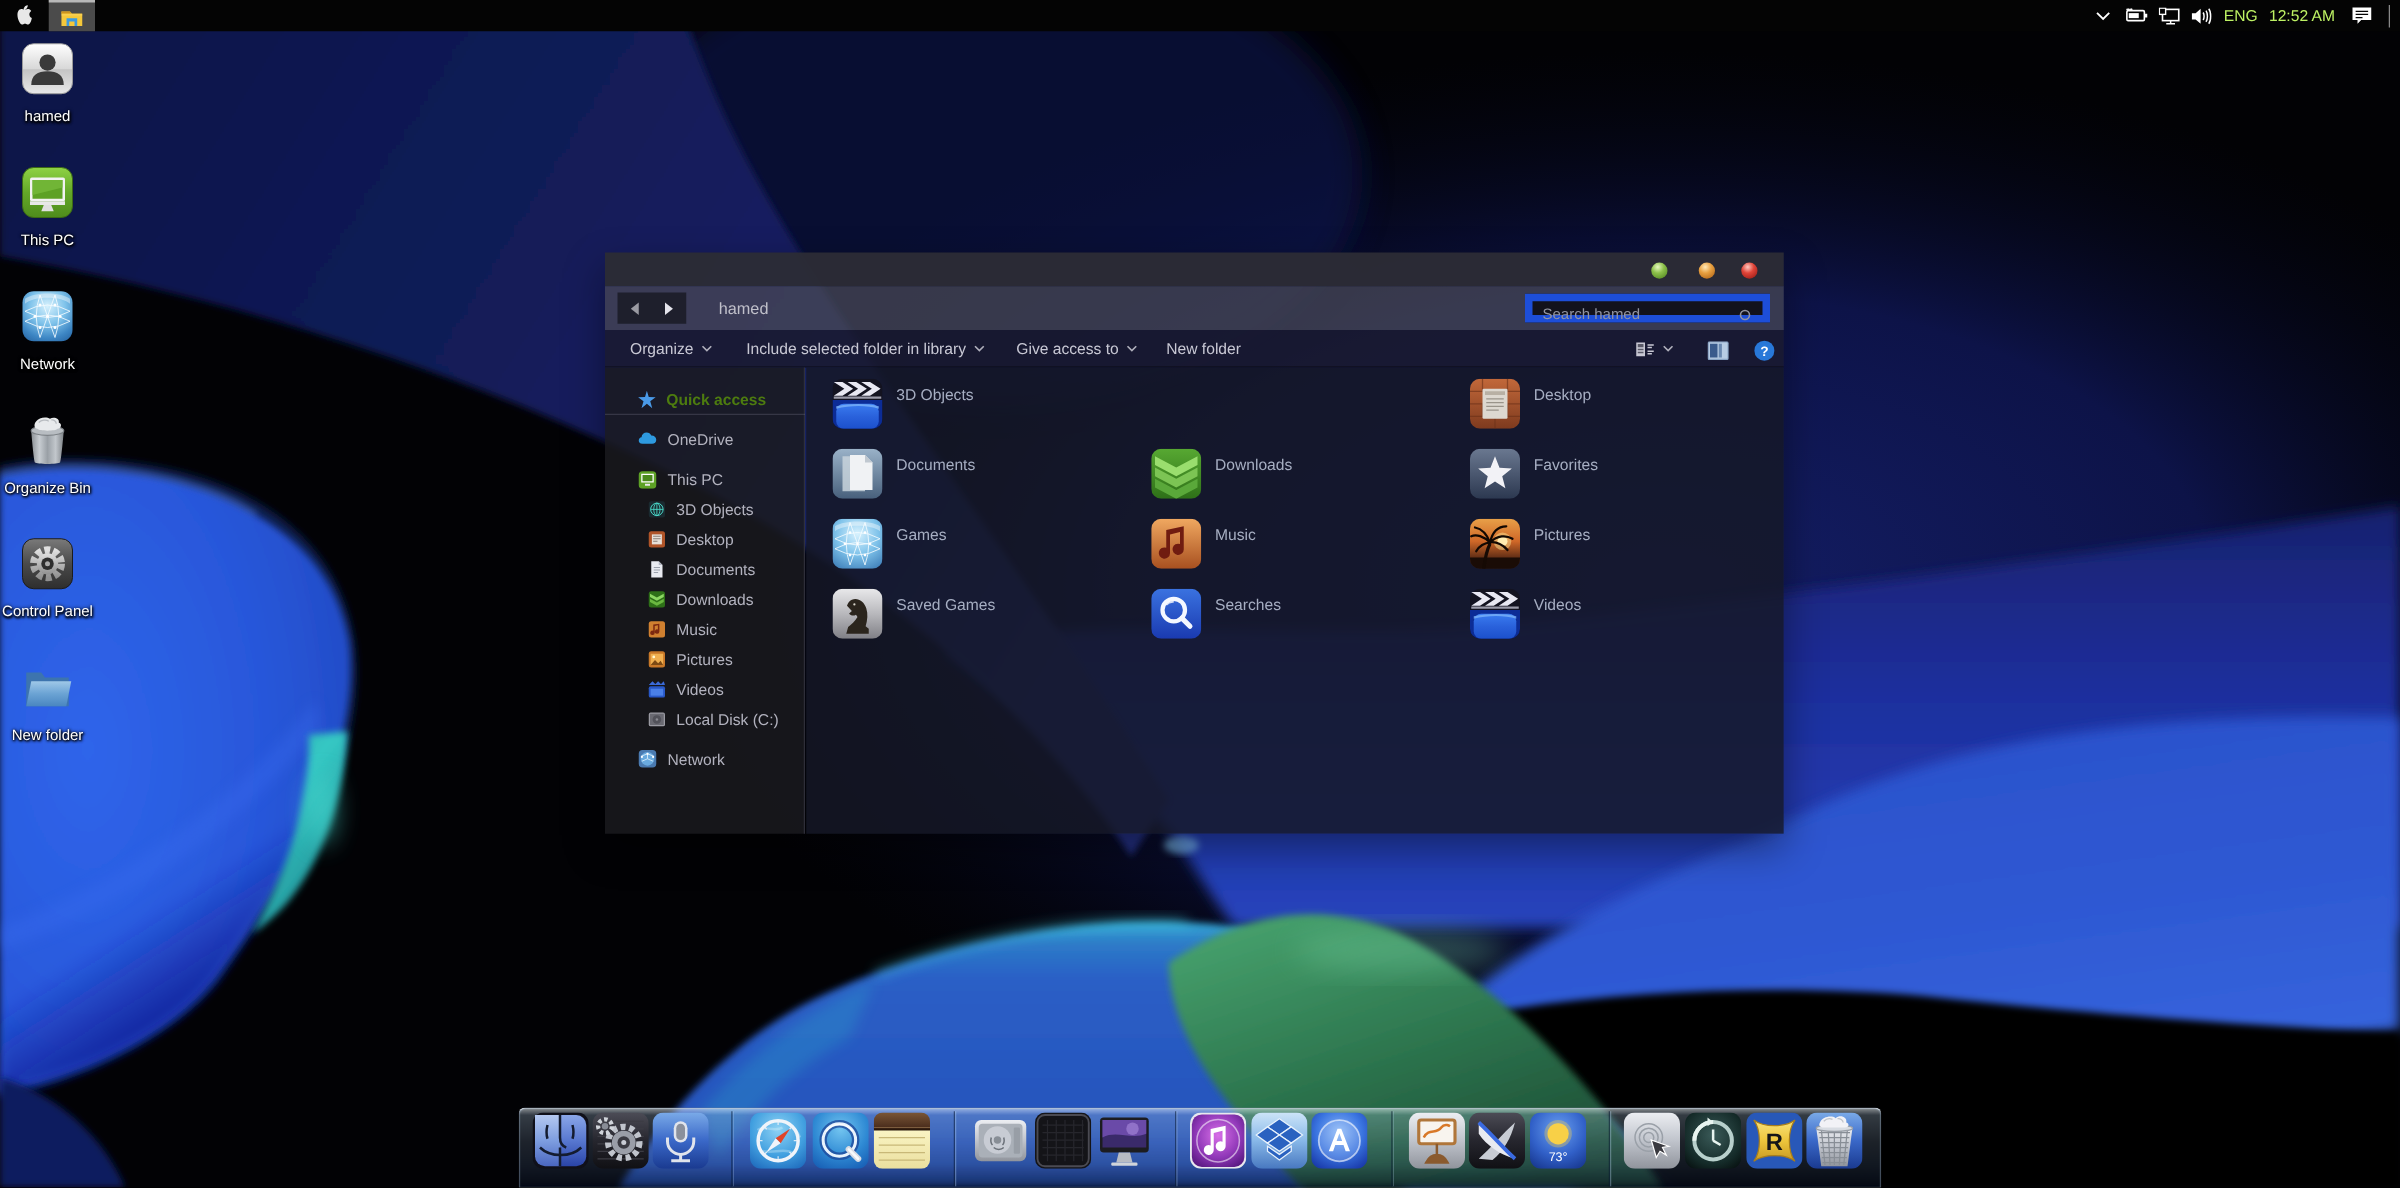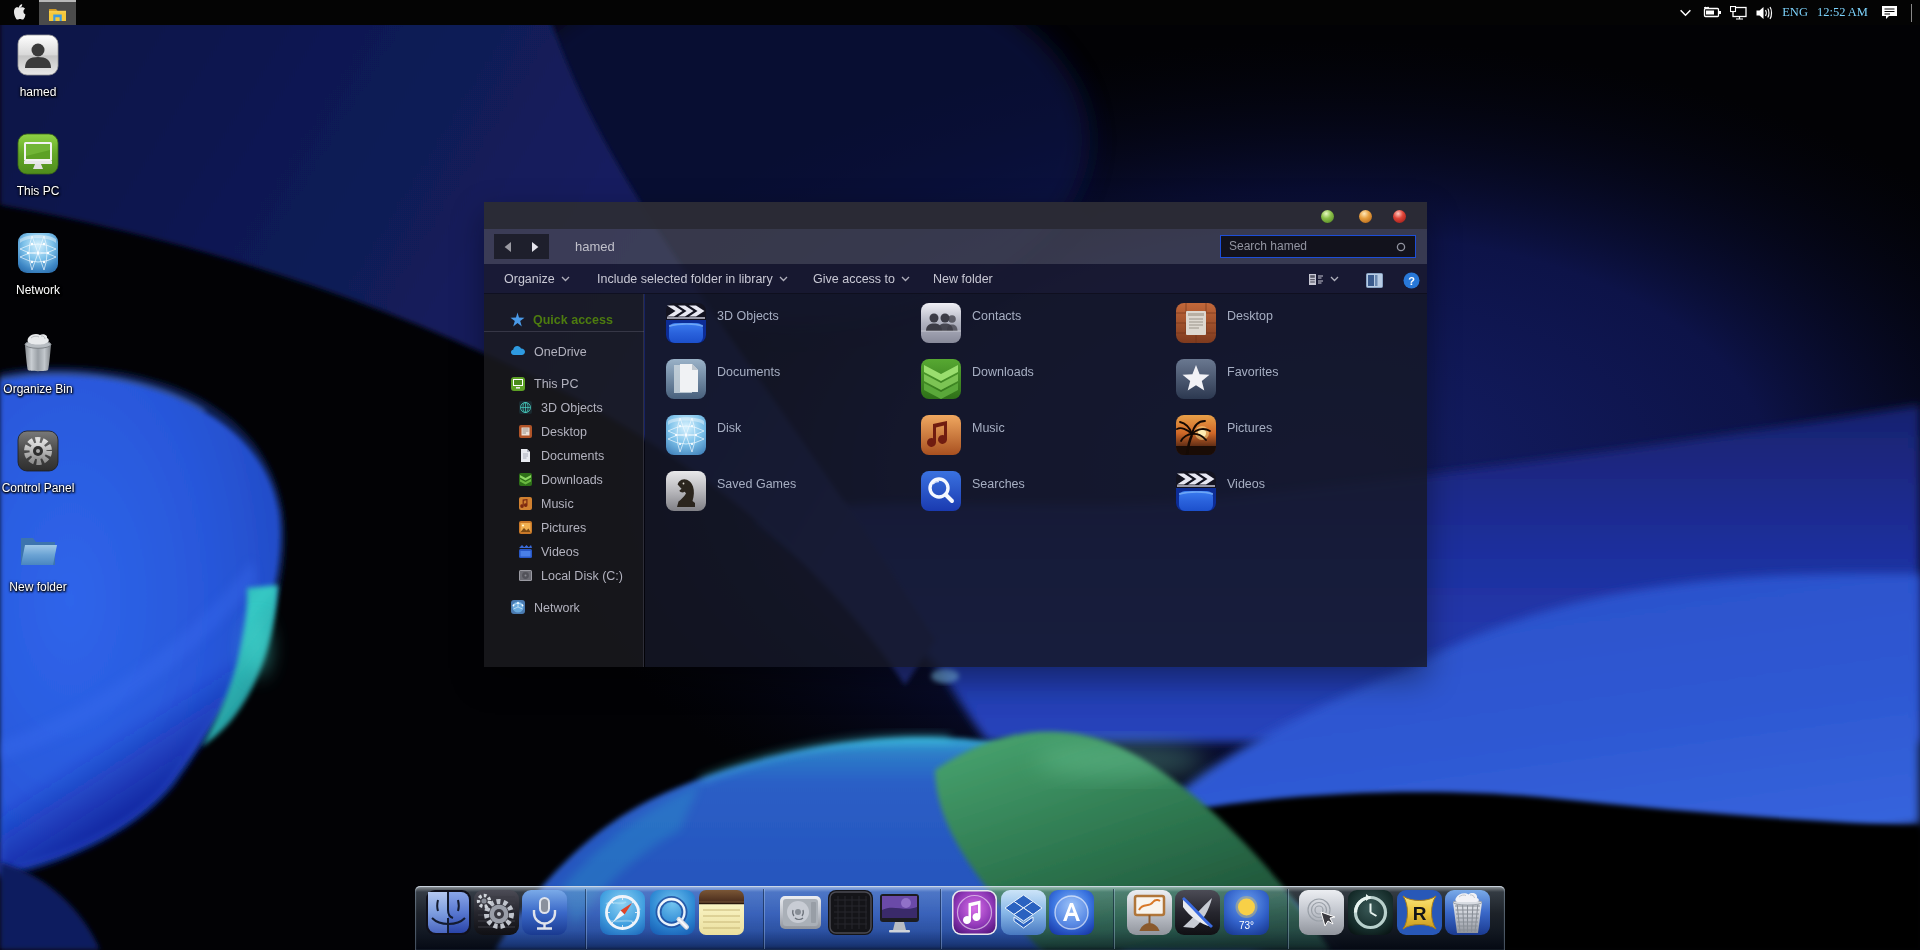--- a/index.html
+++ b/index.html
@@ -2,34 +2,34 @@
 <html><head>
 <meta charset="utf-8">
 <style>
 * { margin:0; padding:0; box-sizing:border-box; }
 html,body { width:1920px; height:950px; overflow:hidden; background:#000; font-family:"Liberation Sans", sans-serif; }
 #wall { position:absolute; left:0; top:0; width:1920px; height:950px; }
 #menubar { position:absolute; left:0; top:0; width:1920px; height:25px; background:#040404; color:#fff; z-index:50; }
 .mb-apple { position:absolute; left:10px; top:3px; width:18px; height:18px; }
 .mb-task { position:absolute; left:39px; top:0; width:37px; height:25px; background:#4b4b4b; border-top:2px solid #b8b8b8; }
 .mb-task svg { position:absolute; left:10px; top:4px; }
-#tray { position:absolute; right:8px; top:0; height:25px; display:flex; align-items:center; gap:9px; color:#7dd3fc; font-size:12.5px;font-family:Liberation Serif, serif; }
+#tray { position:absolute; right:8px; top:0; height:25px; display:flex; align-items:center; gap:9px; color:#bef264; font-size:12.5px; }
 #tray .sep { width:1px; height:18px; background:#888; margin-left:4px; }
 
 .dicon { position:absolute; width:76px; text-align:center; z-index:10; }
 .dicon .img { margin:0 auto; width:42px; height:42px; }
 .dicon .lbl { margin-top:5px; color:#fff; font-size:12px; text-shadow:0 1px 2px #000, 0 0 3px #000, 1px 1px 2px #000; }
 
 #window { position:absolute; left:484px; top:202px; width:943px; height:465px; z-index:20; box-shadow:0 12px 30px rgba(0,0,0,0.40); }
 .titlebar { position:absolute; left:0; top:0; width:943px; height:27px; background:rgba(44,44,53,0.96); }
 .tl { position:absolute; top:8px; width:13px; height:13px; border-radius:50%; }
 .addrbar { position:absolute; left:0; top:27px; width:943px; height:35px; background:rgba(74,74,84,0.72); }
 .navbox { position:absolute; left:10px; top:5px; width:55px; height:25px; background:#1e1f2c; display:flex; align-items:center; justify-content:space-around; }
 .crumb { position:absolute; left:91px; top:0; line-height:35px; color:#c0c0ca; font-size:13px; }
-.searchbox { position:absolute; left:736px; top:6px; width:196px; height:23px; background:rgba(14,14,22,0.9); border:1px solid #1d4ed8; color:#9294a0; font-size:12px; line-height:21px; padding-left:8px; }
+.searchbox { position:absolute; left:736px; top:6px; width:196px; height:23px; background:rgba(14,14,22,0.9); border:6px solid #1d4ed8; color:#9294a0; font-size:12px; line-height:21px; padding-left:8px; }
 .toolbar { position:absolute; left:0; top:62px; width:943px; height:30px; border-bottom:1px solid rgba(5,5,12,0.5); background:rgba(26,26,46,0.84); color:#c8c8d4; font-size:12.5px; }
 .tb-item { position:absolute; top:0; line-height:30px; }
 .tb-item svg { margin-left:6px; vertical-align:1px; }
 .winbody { position:absolute; left:0; top:92px; width:943px; height:373px; }
 .sidebar { position:absolute; left:0; top:0; width:160px; height:373px; background:rgba(26,26,31,0.85); border-right:1px solid rgba(70,70,86,0.5); color:#b2b2be; font-size:12.5px; }
 .sb-row { position:absolute; height:24px; line-height:24px; white-space:nowrap; }
 .sb-row svg { vertical-align:-3px; margin-right:8px; }
 .content { position:absolute; left:161px; top:0; width:782px; height:373px; background:rgba(22,24,38,0.84); }
 .fitem { position:absolute; width:250px; height:44px; color:#a6aec2; font-size:12.5px; }
 .fitem .fico { position:absolute; left:0; top:0; width:40px; height:40px; }
@@ -507,35 +507,20 @@
             <path d="M3,24 C14,21 28,21 37,24 L37,22 C28,19.5 14,19.5 3,22 Z" fill="#7ab2f8" opacity="0.8"></path>
             <g fill="#e8e8f2">
               <path d="M1,2.5 L8,2.5 L16.5,8 L8,13.5 L1,13.5 L9.5,8 Z"></path>
               <path d="M12,2.5 L19,2.5 L27.5,8 L19,13.5 L12,13.5 L20.5,8 Z"></path>
               <path d="M23,2.5 L30,2.5 L38.5,8 L30,13.5 L23,13.5 L31.5,8 Z"></path>
             </g>
             <path d="M1,15 H39" stroke="#9a9aa8" stroke-width="1.8"></path>
           </svg>
           <span class="flbl">3D Objects</span>
         </div>
-      <div class="fitem" style="left:276px;top:9px">
-          <svg class="fico" viewBox="0 0 40 40">
-            <rect width="40" height="40" rx="8" fill="url(#icCont)"></rect>
-            <g fill="#3c3c46">
-              <circle cx="13" cy="15" r="4.5"></circle>
-              <path d="M5,28 C5,22 9,20.5 13,20.5 C17,20.5 21,22 21,28 Z"></path>
-              <circle cx="24" cy="15" r="4.5"></circle>
-              <path d="M17,28 C17,22 20,20.5 24,20.5 C28,20.5 32,22 32,28 Z" opacity="0.9"></path>
-              <circle cx="31" cy="16" r="3.8" opacity="0.75"></circle>
-              <path d="M26,28 C26,23 28,21.5 31,21.5 C34,21.5 36.5,23 36.5,28 Z" opacity="0.7"></path>
-            </g>
-            <path d="M0,28 H40" stroke="#fff" stroke-width="0.8" opacity="0.5"></path>
-          </svg>
-          <span class="flbl">Contacts</span>
-        </div>
       <div class="fitem" style="left:531px;top:9px">
           <svg class="fico" viewBox="0 0 40 40">
             <rect width="40" height="40" rx="8" fill="url(#icDesk)"></rect>
             <path d="M0,10 H40 M0,20 H40 M0,30 H40 M10,0 V10 M30,0 V10 M20,10 V20 M10,20 V30 M30,20 V30 M20,30 V40" stroke="#6a3018" stroke-width="1" opacity="0.6"></path>
             <rect x="10" y="8" width="20" height="24" rx="1" fill="#ddd8d0"></rect>
             <rect x="12" y="10" width="16" height="3" fill="#b8b0a4"></rect>
             <path d="M13,16 H27 M13,19 H27 M13,22 H27 M13,25 H23" stroke="#9a948a" stroke-width="1"></path>
           </svg>
           <span class="flbl">Desktop</span>
         </div>
@@ -574,21 +559,21 @@
               <circle cx="14" cy="11" r="1.1"></circle>
               <circle cx="26" cy="11" r="1.1"></circle>
               <circle cx="10" cy="20" r="1.1"></circle>
               <circle cx="30" cy="20" r="1.1"></circle>
               <circle cx="14" cy="29" r="1.1"></circle>
               <circle cx="26" cy="29" r="1.1"></circle>
               <circle cx="20" cy="20" r="1.1"></circle>
             </g>
             <path d="M2,10 C8,4 32,4 38,10 L38,6 C30,1 10,1 2,6 Z" fill="#fff" opacity="0.4"></path>
           </svg>
-          <span class="flbl">Disk</span>
+          <span class="flbl">Games</span>
         </div>
       <div class="fitem" style="left:276px;top:121px">
           <svg class="fico" viewBox="0 0 40 40">
             <rect width="40" height="40" rx="8" fill="url(#icMus)"></rect>
             <path d="M26,6 L26,24.5 A4.5,4.5 0 1 1 23,20.2 L23,10.5 L15,12.5 L15,27.5 A4.5,4.5 0 1 1 12,23.2 L12,9 Z" fill="#701c10"></path>
           </svg>
           <span class="flbl">Music</span>
         </div>
       <div class="fitem" style="left:531px;top:121px">
           <svg class="fico" viewBox="0 0 40 40">

